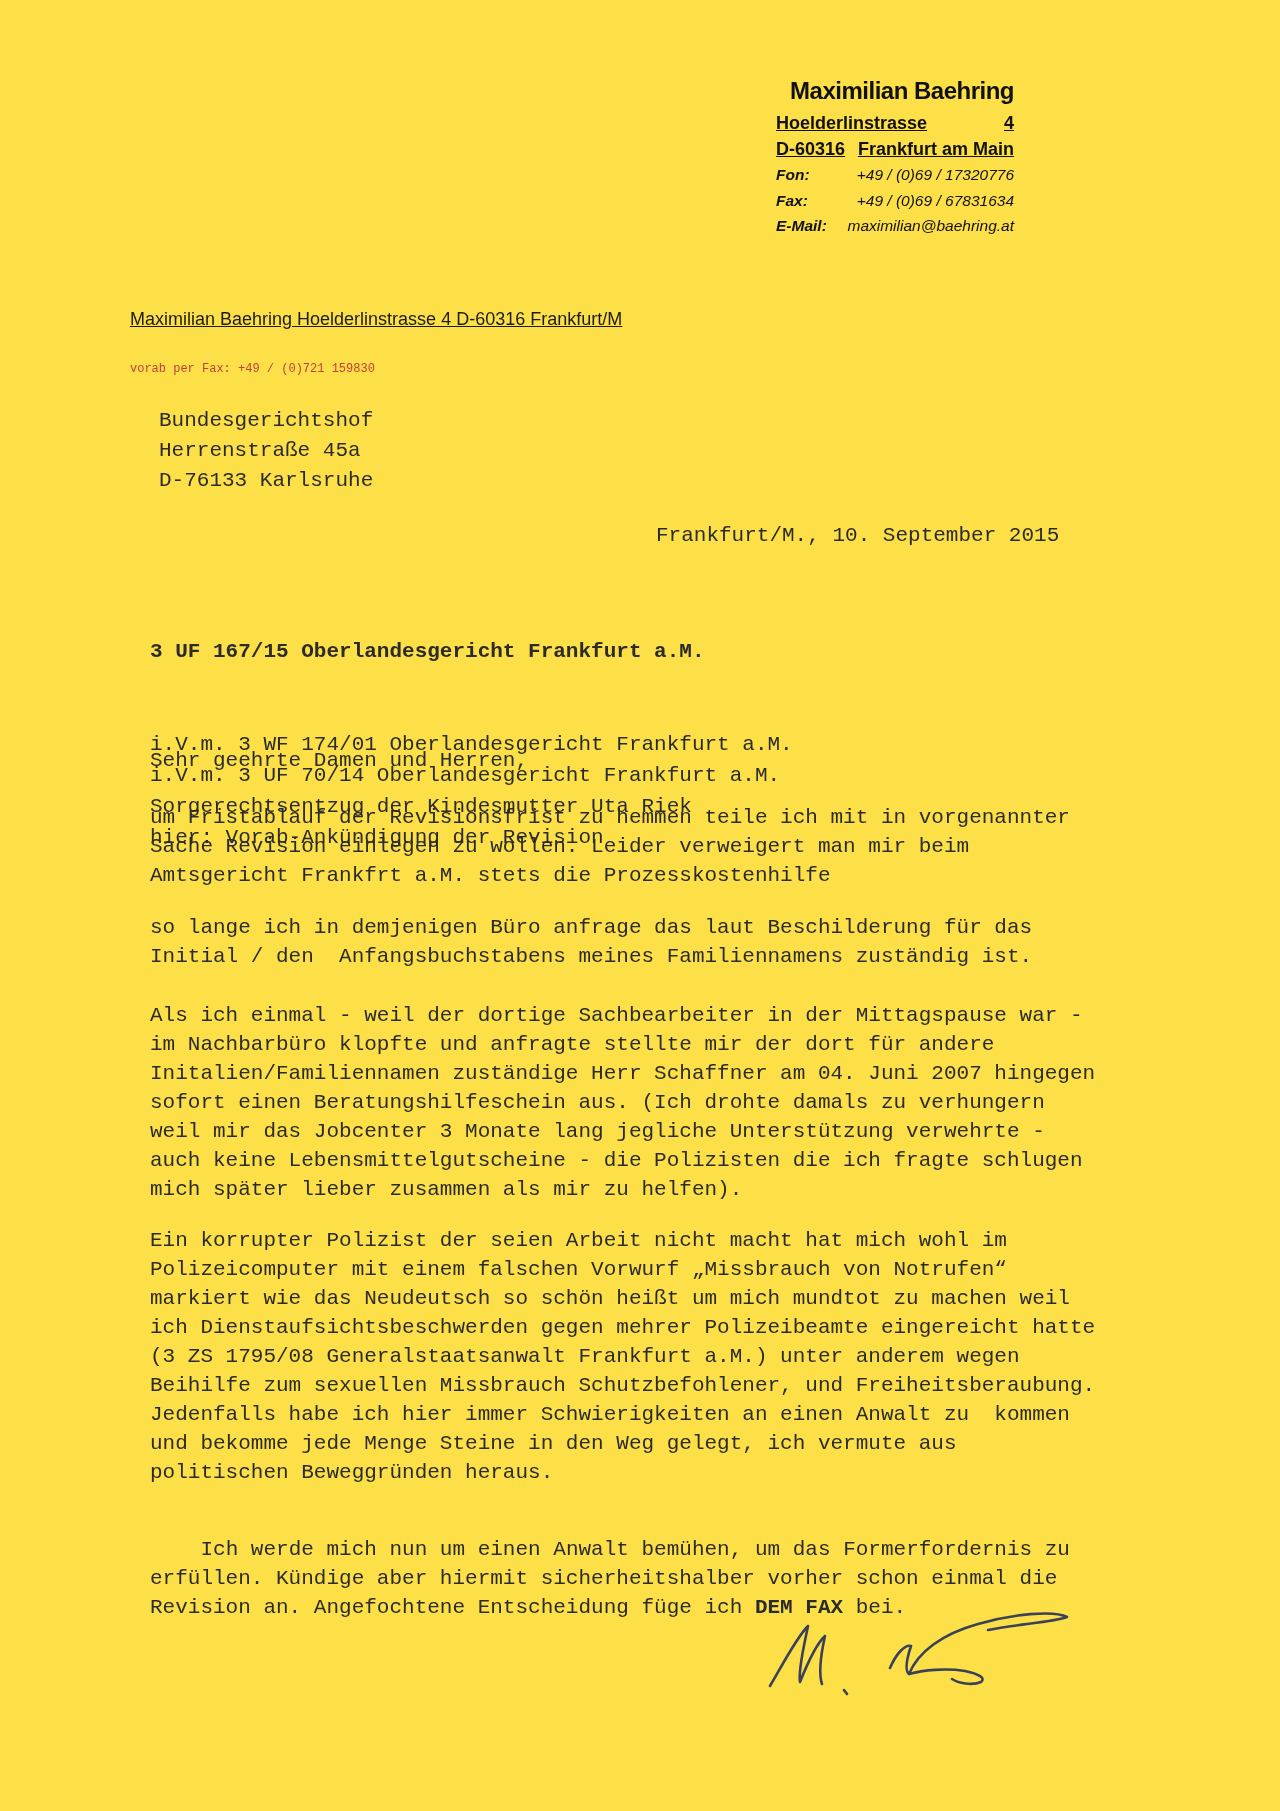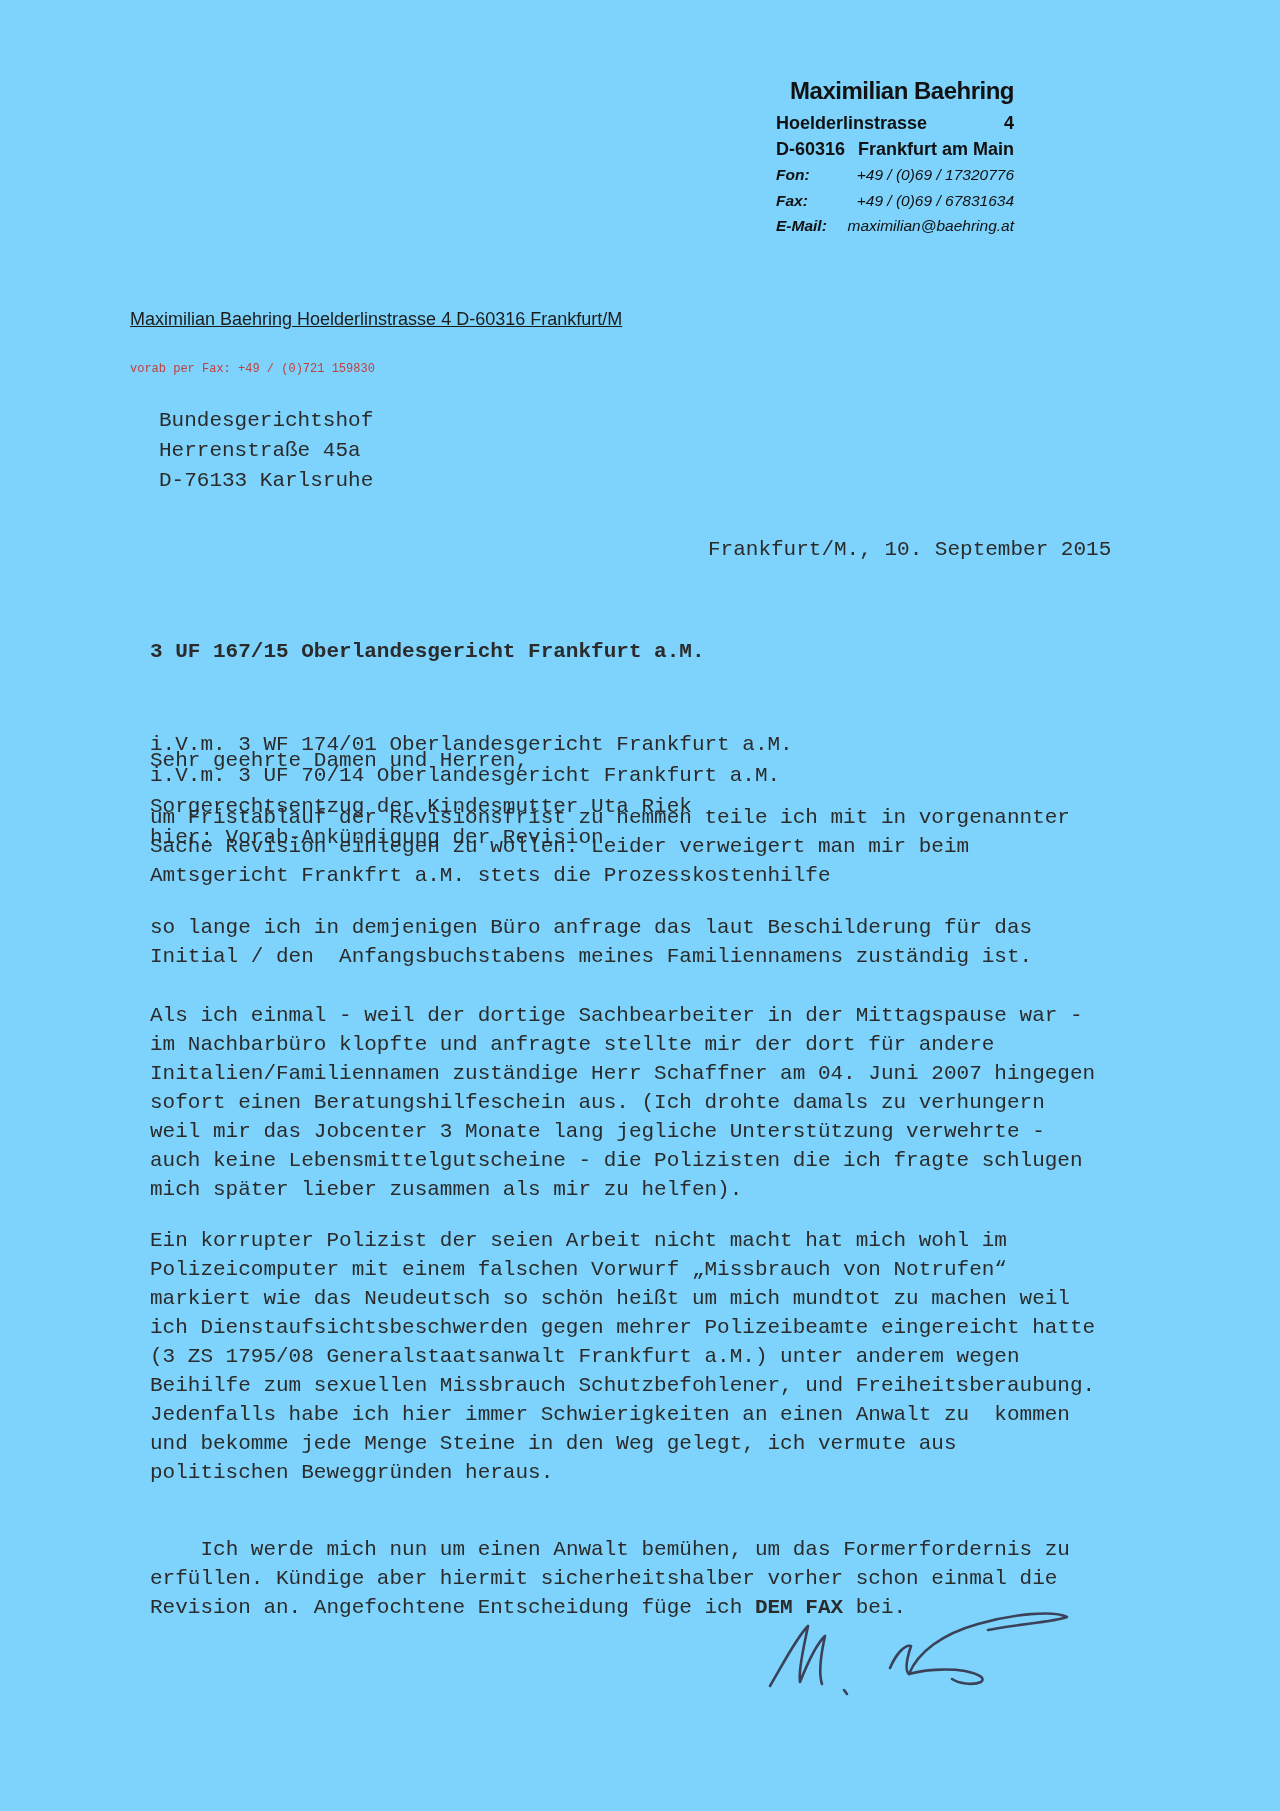--- a/index.html
+++ b/index.html
@@ -1,20 +1,20 @@
 <!DOCTYPE html>
 <html lang="de"><head>
 <meta charset="utf-8">
 <style>
   html,body{margin:0;padding:0;background:#ffffff;}
   .page{
     position:relative;
     width:1280px;
     height:1811px;
-    background:#7dd3fc;
+    background:#fde047;
     overflow:hidden;
     color:#262626;
   }
   
   .letterhead{
     position:absolute;
     top:76px;
     right:266px;
     width:238px;
     font-family:"Liberation Sans","DejaVu Sans",sans-serif;
@@ -29,20 +29,21 @@
     line-height:30px;
     margin-bottom:4px;
   }
   .lh-row{
     display:flex;
     justify-content:space-between;
     font-size:18px;
     font-weight:bold;
     line-height:26px;
     white-space:nowrap;
+    text-decoration:underline;
   }
   .lh-contact{
     display:flex;
     justify-content:space-between;
     font-size:15.5px;
     line-height:25.5px;
     white-space:nowrap;
     font-style:italic;
   }
   .lh-contact .lbl{font-weight:bold;}
@@ -74,24 +75,23 @@
   }
   .recipient{
     position:absolute;
     left:130px;
     top:406px;
     line-height:30px;
     margin-left:29px;
   }
   .dateline{
     position:absolute;
-    left:708px;
+    left:656px;
     top:521px;
     white-space:nowrap;
-    margin-top:14px;
   }
   .subject{
     position:absolute;
     left:150px;
     top:574px;
     line-height:31px;
   }
   .subject .bold-line{font-weight:bold;}
   .salutation{position:absolute;left:150px;top:746px;}
   .para1{position:absolute;left:150px;top:803px;}

